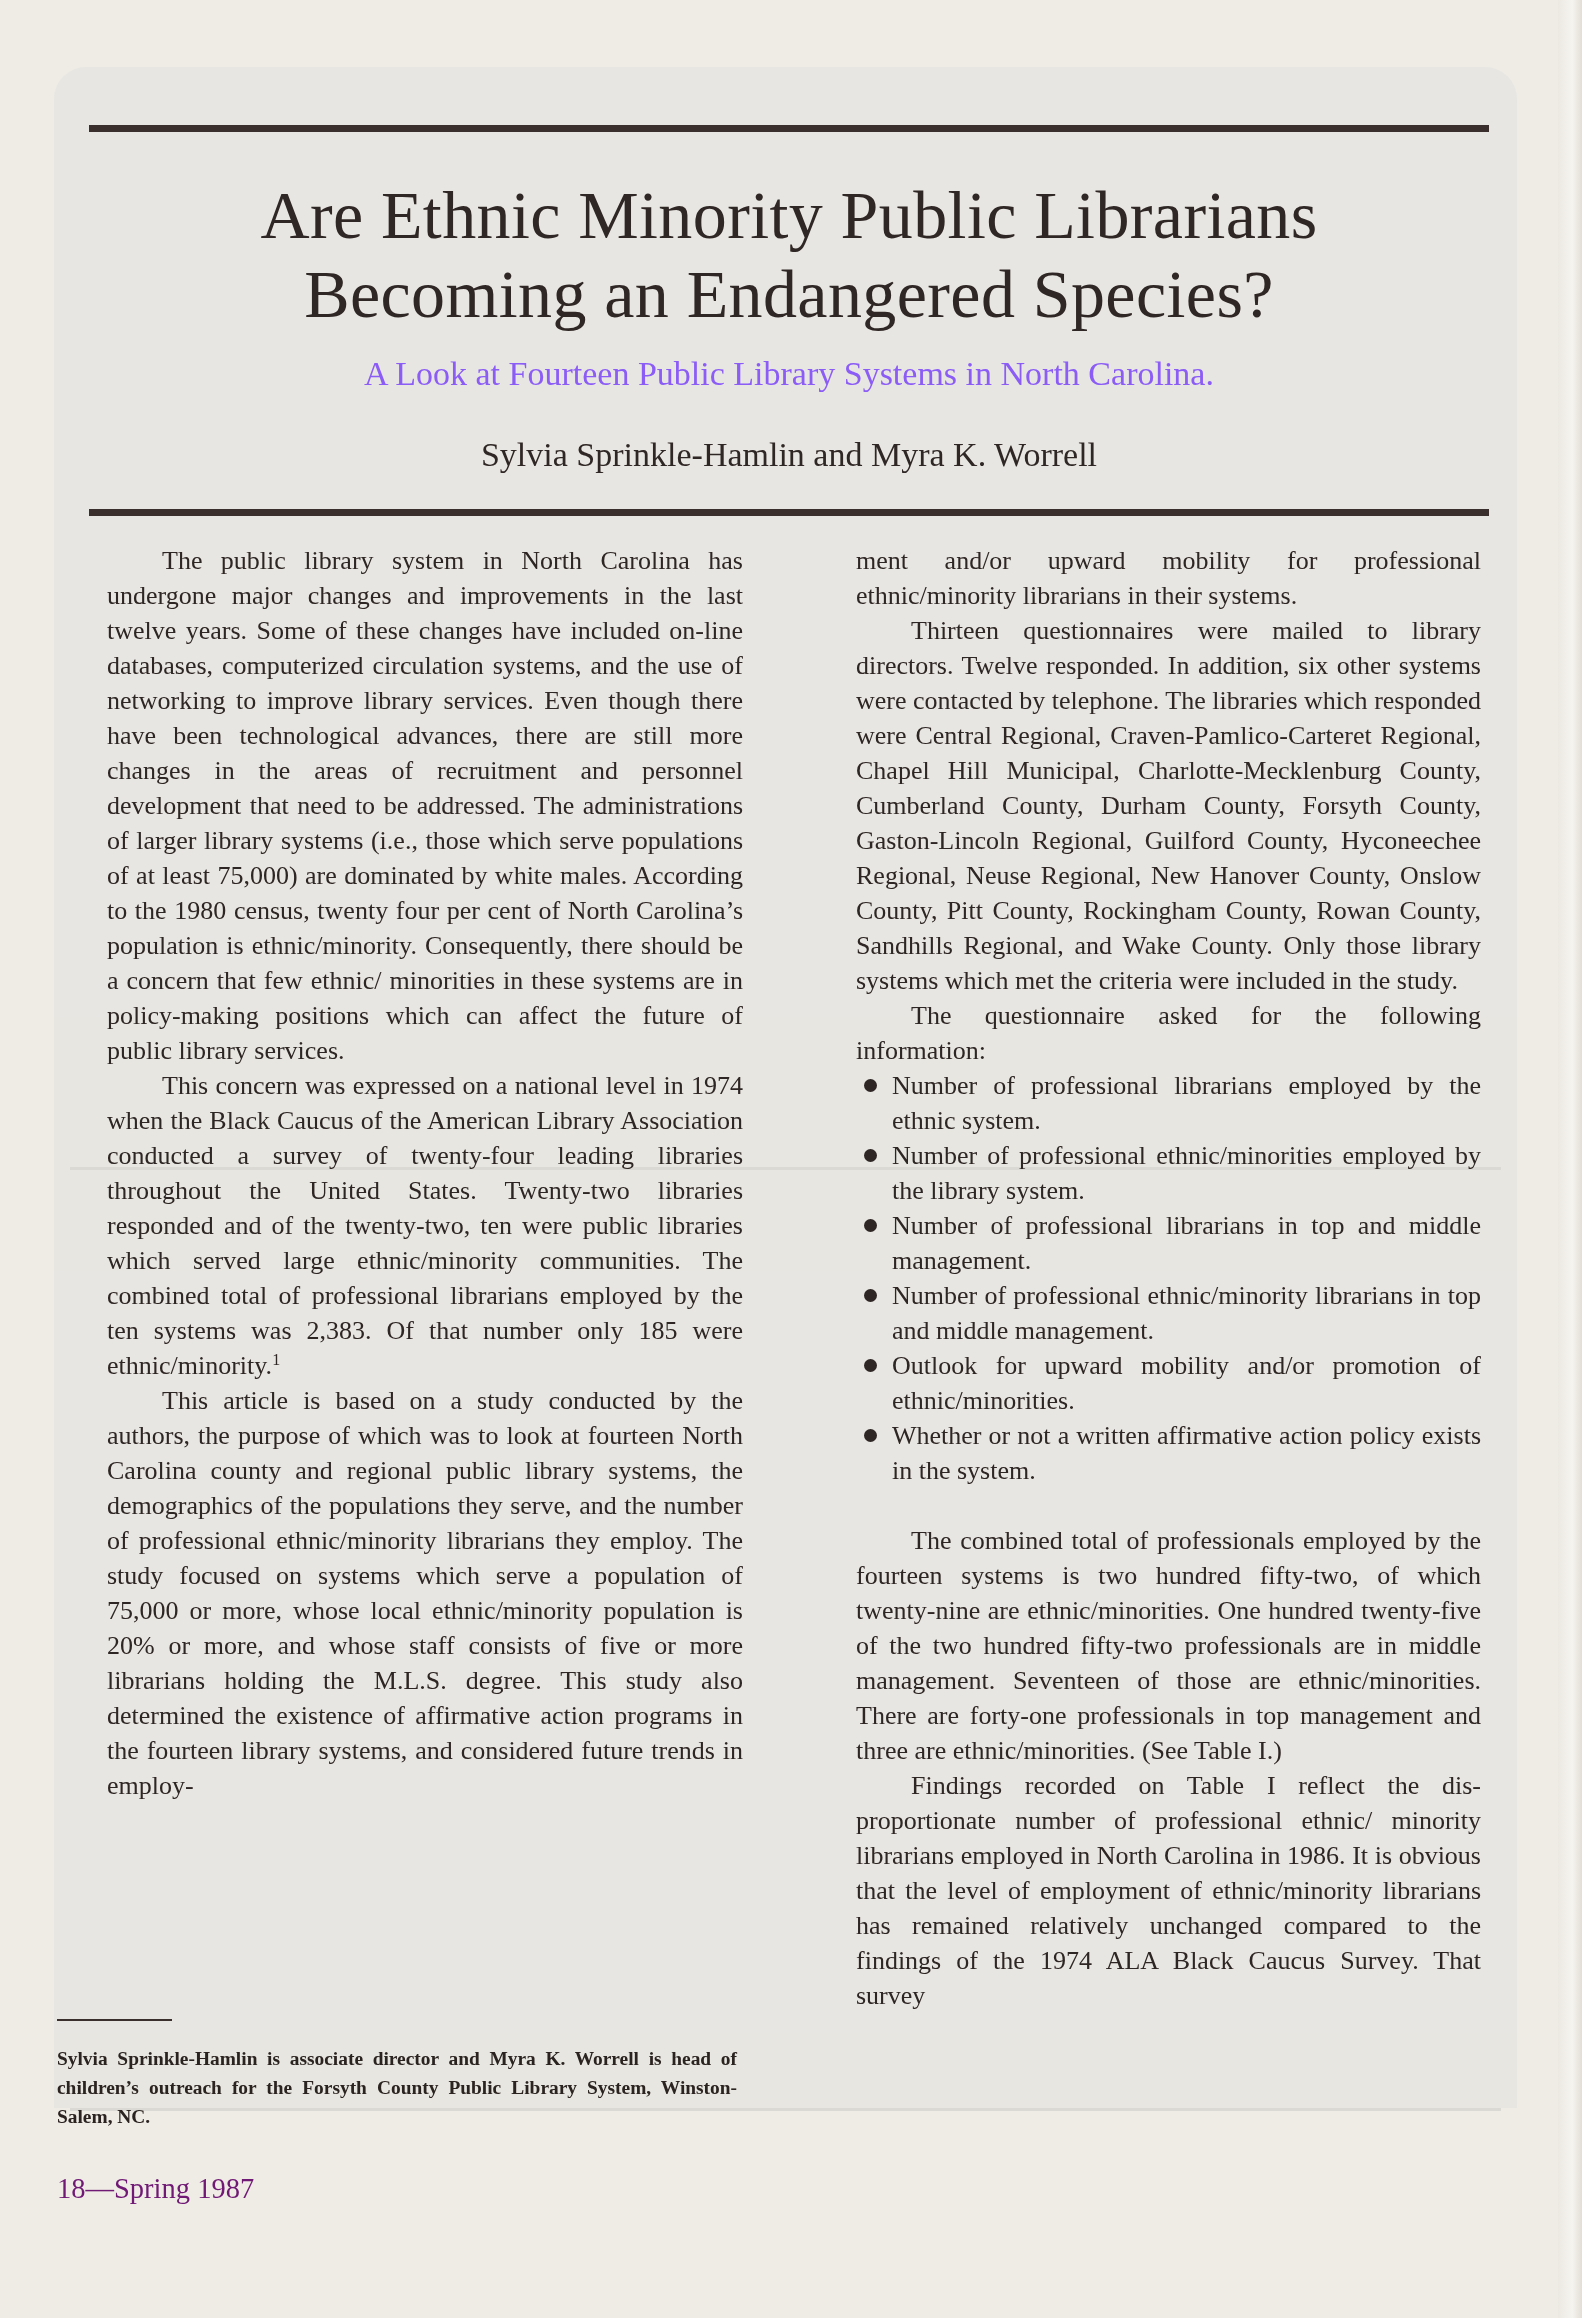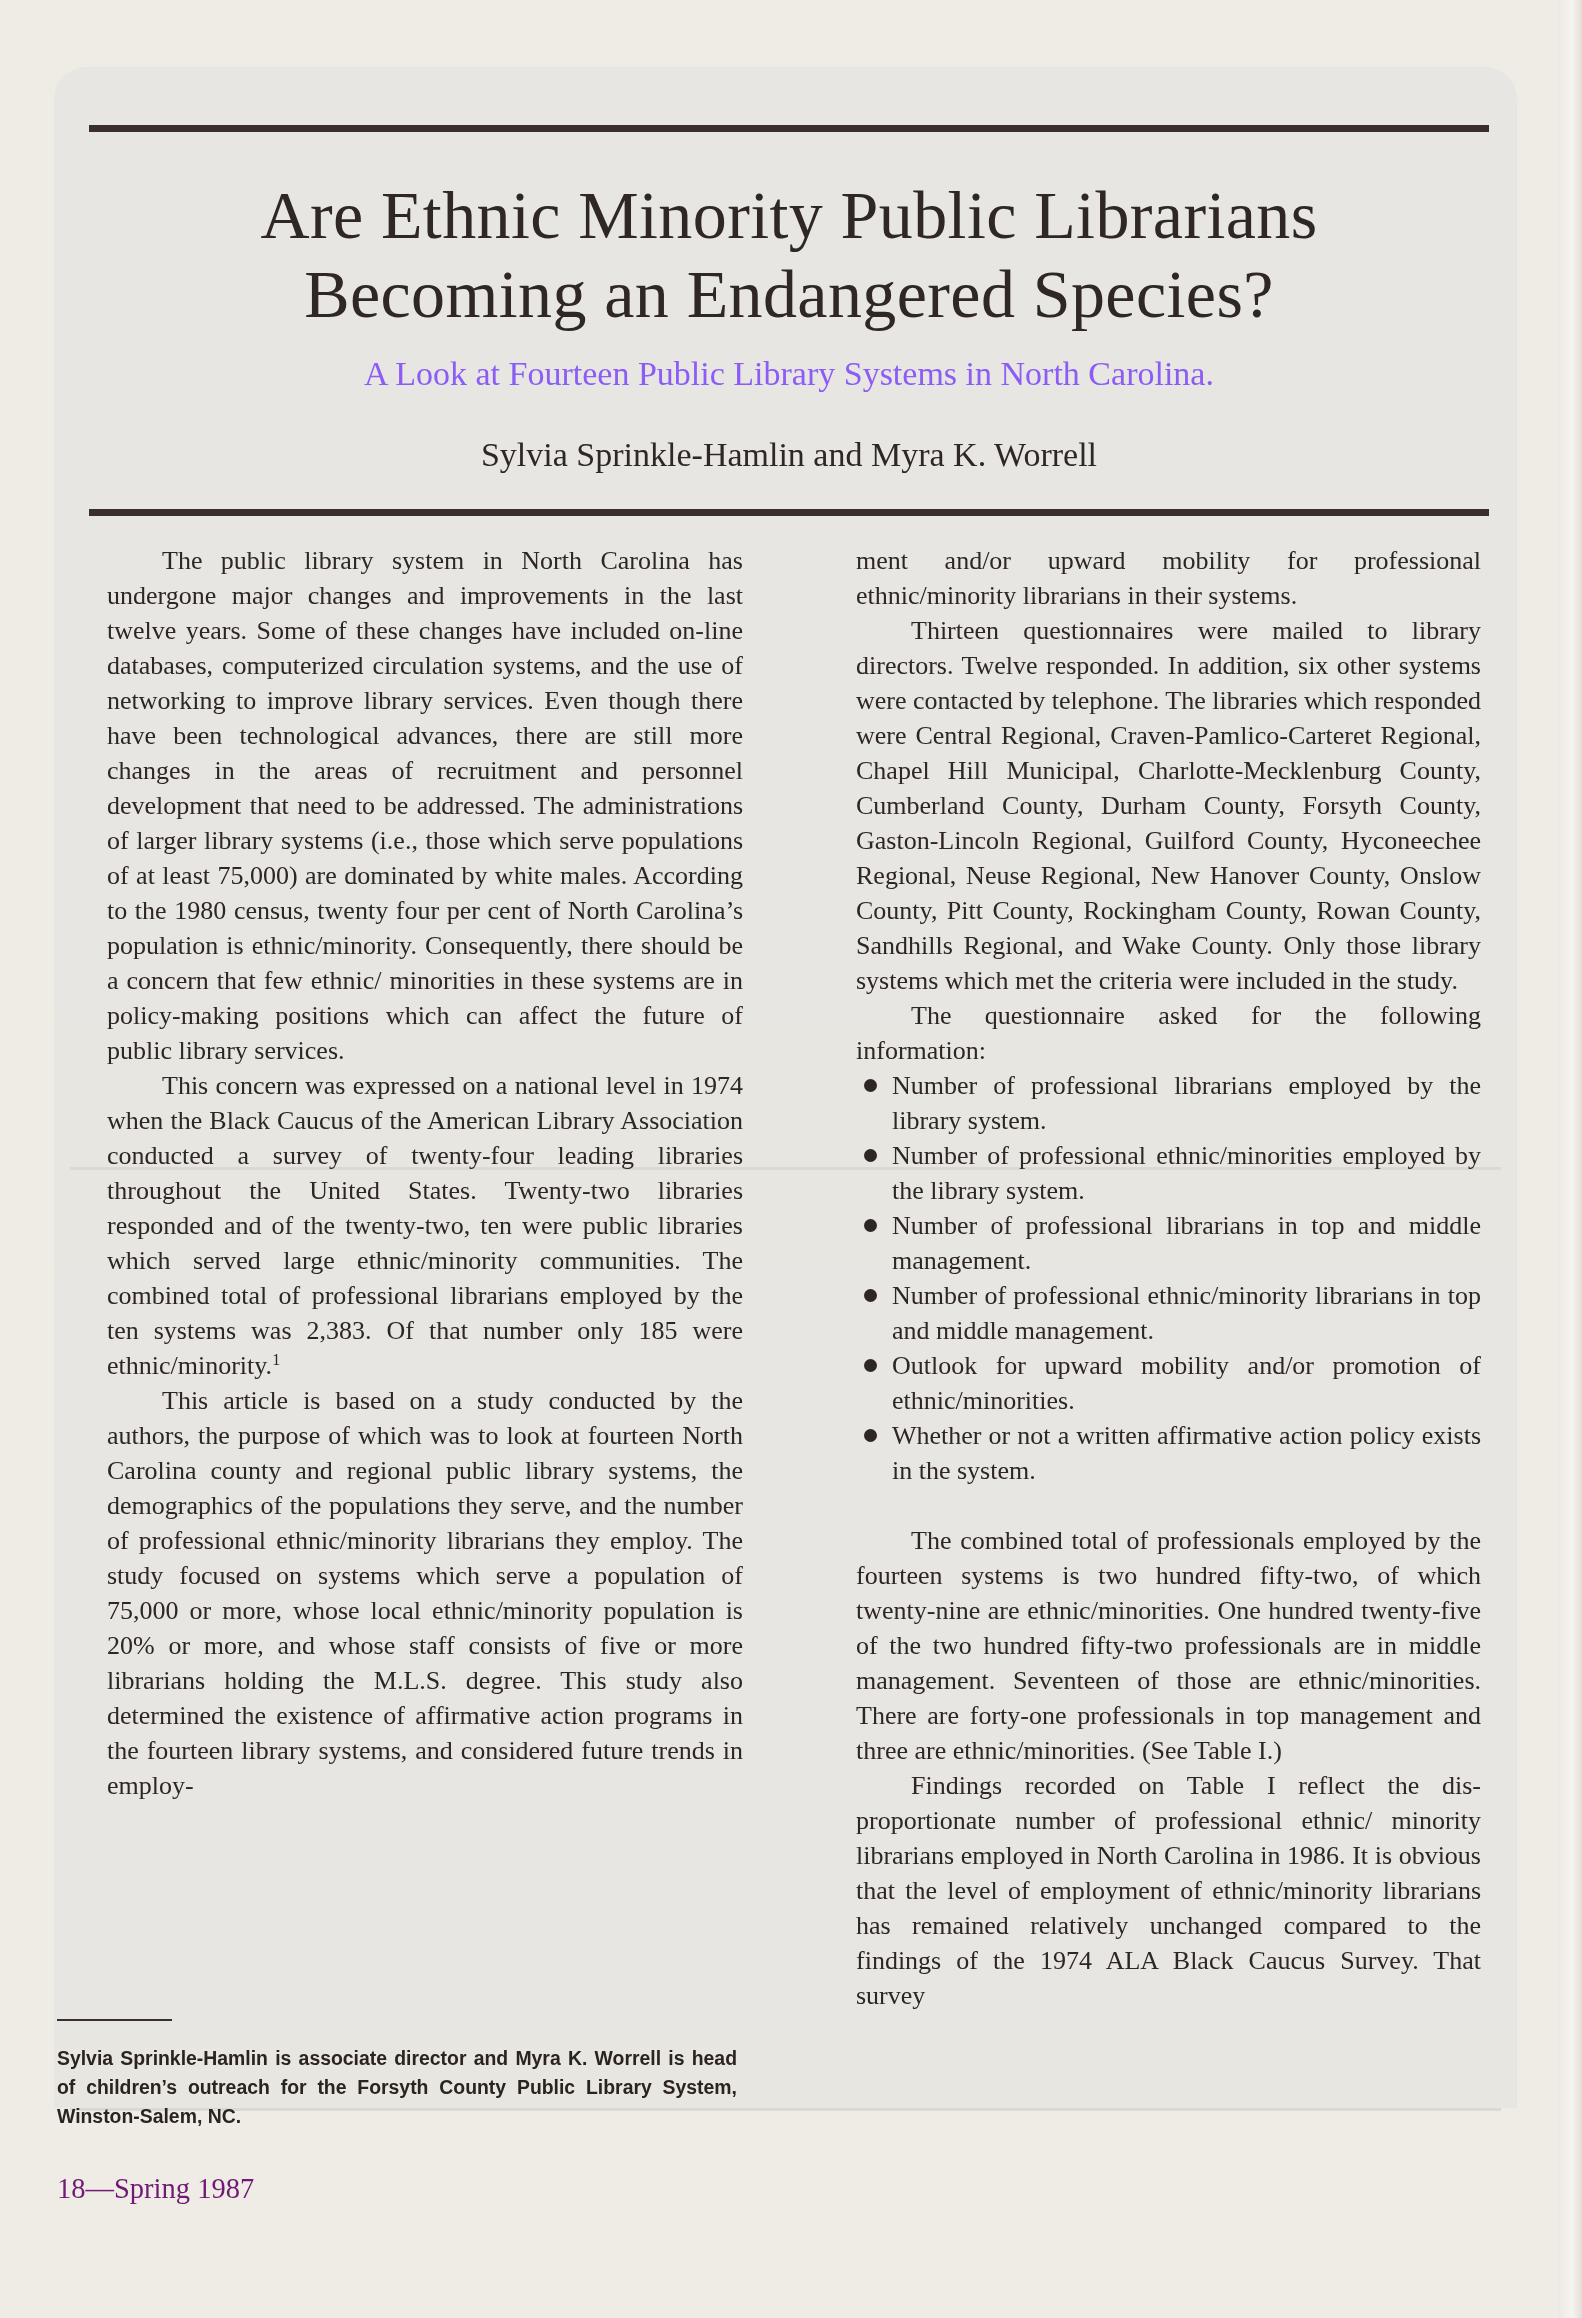--- a/index.html
+++ b/index.html
@@ -109,21 +109,21 @@
     .footnote-rule {
       position: absolute;
       left: 57px; top: 2019px;
       width: 115px; height: 2.4px;
       background: #3a2f2c;
     }
     .footnote {
       position: absolute;
       left: 57px; top: 2044px;
       width: 680px;
-      font-family: Liberation Sans, sans-serif;
+      font-family: Liberation Serif, serif;
       font-weight: bold;
       font-size: 19.4px;
       line-height: 29px;
       color: #2b2320;
       text-align: justify;
     }
     .folio {
       position: absolute;
       left: 57px; top: 2171px;
       font-size: 28.5px;
@@ -158,21 +158,21 @@
     <p class="para">The public library system in North Carolina has undergone major changes and improvements in the last twelve years. Some of these changes have included on-line databases, computerized circulation systems, and the use of networking to improve library services. Even though there have been technological advances, there are still more changes in the areas of recruitment and person­nel development that need to be addressed. The administrations of larger library systems (i.e., those which serve populations of at least 75,000) are dominated by white males. According to the 1980 census, twenty four per cent of North Caro­lina’s population is ethnic/minority. Consequent­ly, there should be a concern that few ethnic/ minorities in these systems are in policy-making positions which can affect the future of public library services.</p>
     <p class="para"><span>This concern was expressed on a national level in 1974 when the Black Caucus of the Amer­ican Library Association conducted a survey of twenty-four leading libraries throughout the Uni­ted States. Twenty-two libraries responded and of the twenty-two, ten were public libraries which served large ethnic/minority communities. The combined total of professional librarians em­ployed by the ten systems was 2,383. Of that number only 185 were ethnic/minority.</span><sup>1</sup></p>
     <p class="para">This article is based on a study conducted by the authors, the purpose of which was to look at fourteen North Carolina county and regional pub­lic library systems, the demographics of the popu­lations they serve, and the number of professional ethnic/minority librarians they employ. The study focused on systems which serve a population of 75,000 or more, whose local ethnic/minority popu­lation is 20% or more, and whose staff consists of five or more librarians holding the M.L.S. degree. This study also determined the existence of affirm­ative action programs in the fourteen library sys­tems, and considered future trends in employ-</p>
   </div>
 
   <div class="column col-right">
     <p class="para noindent">ment and/or upward mobility for professional ethnic/minority librarians in their systems.</p>
     <p class="para">Thirteen questionnaires were mailed to library directors. Twelve responded. In addition, six other systems were contacted by telephone. The libraries which responded were Central Regional, Craven-Pamlico-Carteret Regional, Chapel Hill Municipal, Charlotte-Mecklenburg County, Cum­berland County, Durham County, Forsyth County, Gaston-Lincoln Regional, Guilford County, Hyco­neechee Regional, Neuse Regional, New Hanover County, Onslow County, Pitt County, Rockingham County, Rowan County, Sandhills Regional, and Wake County. Only those library systems which met the criteria were included in the study.</p>
     <p class="para">The questionnaire asked for the following information:</p>
     <ul class="bullet-list">
-      <li><span class="dot"></span><span>Number of professional librarians em­ployed by the library system.</span></li>
+      <li><span class="dot"></span><span>Number of professional librarians em­ployed by the ethnic system.</span></li>
       <li><span class="dot"></span><span>Number of professional ethnic/minorities employed by the library system.</span></li>
       <li><span class="dot"></span><span>Number of professional librarians in top and middle management.</span></li>
       <li><span class="dot"></span><span>Number of professional ethnic/minority librarians in top and middle management.</span></li>
       <li><span class="dot"></span><span>Outlook for upward mobility and/or pro­motion of ethnic/minorities.</span></li>
       <li><span class="dot"></span><span>Whether or not a written affirmative action policy exists in the system.</span></li>
     </ul>
     <div class="spacer"></div>
     <p class="para">The combined total of professionals employed by the fourteen systems is two hundred fifty-two, of which twenty-nine are ethnic/minorities. One hundred twenty-five of the two hundred fifty-two professionals are in middle management. Seven­teen of those are ethnic/minorities. There are for­ty-one professionals in top management and three are ethnic/minorities. (See Table I.)</p>
     <p class="para">Findings recorded on Table I reflect the dis­proportionate number of professional ethnic/ minority librarians employed in North Carolina in 1986. It is obvious that the level of employment of ethnic/minority librarians has remained rela­tively unchanged compared to the findings of the 1974 ALA Black Caucus Survey. That survey</p>
   </div>

